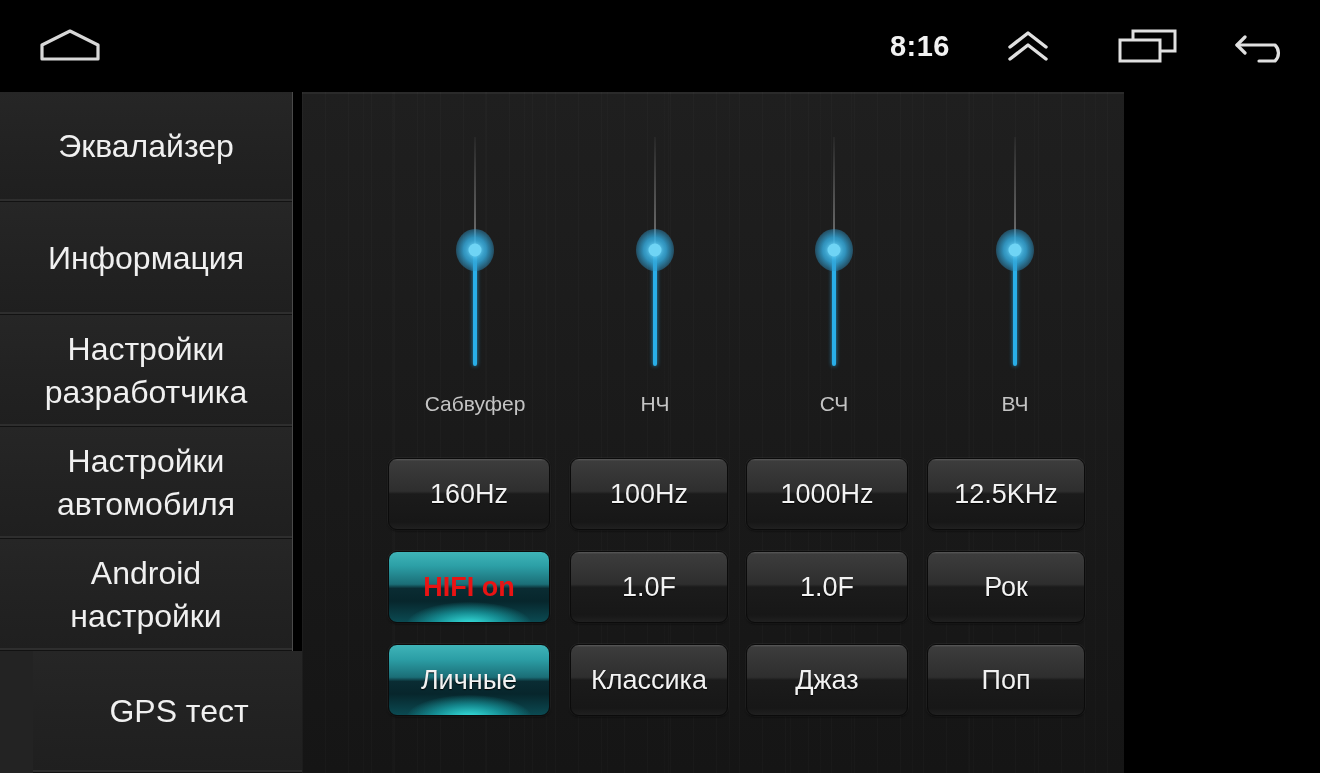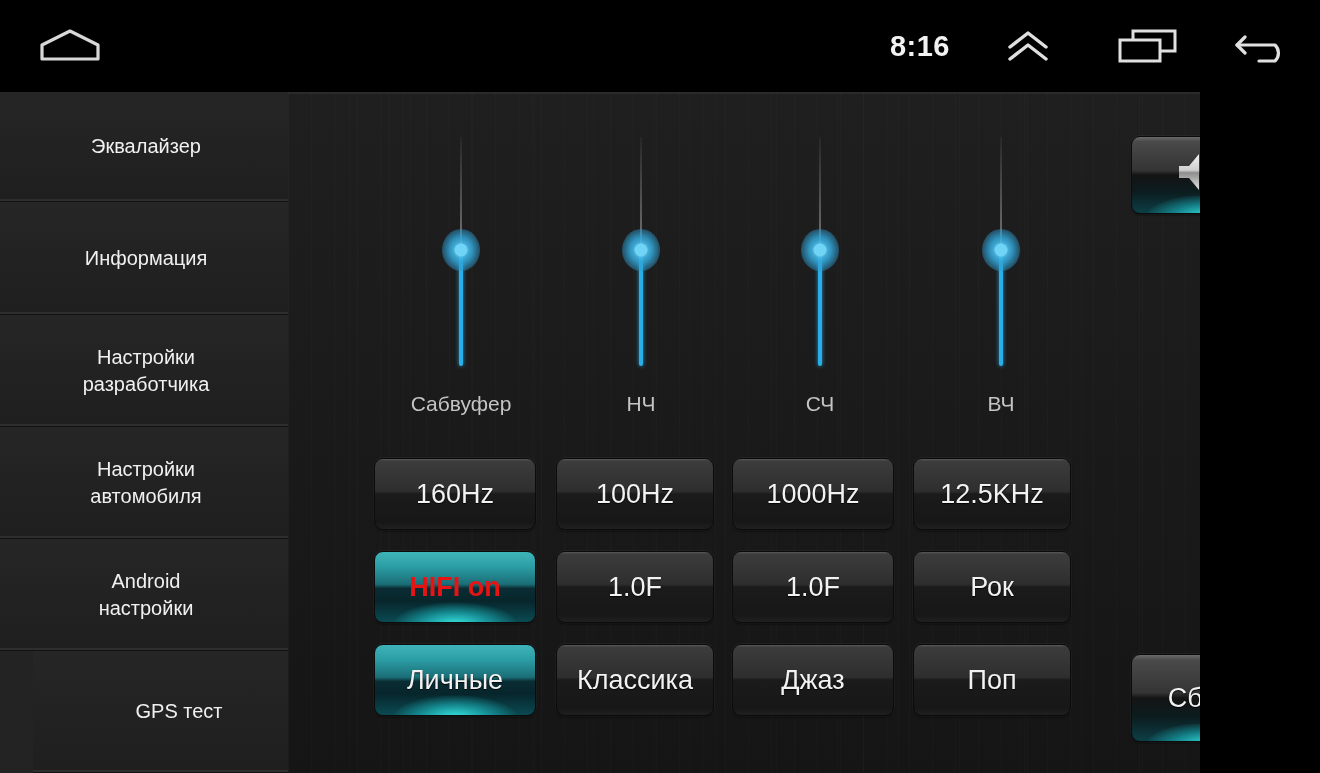--- a/index.html
+++ b/index.html
@@ -40,29 +40,29 @@
     border-right:1px solid #4a4a4a;
   }
   .side-item{
     position:relative; width:100%;
     display:flex; align-items:center; justify-content:center;
     text-align:center;
     background:linear-gradient(180deg,#262626 0%,#222222 52%,#1f1f1f 100%);
     border-bottom:1px solid #121212;
     box-shadow:inset 0 -2px 0 #2e2e2e;
     color:#f0f0f0;
-    font-size:20px;
+    font-size:32px;
     line-height:1.32;
     padding:0 8px;
   }
   .side-item .lbl{ display:block; }
 
   
   #main{
-    position:absolute; left:288px; top:92px; width:912px; height:681px;
+    position:absolute; left:302px; top:92px; width:822px; height:681px;
     background:
       linear-gradient(90deg, rgba(255,255,255,.015) 0 1px, transparent 1px 3px),
       linear-gradient(90deg, rgba(255,255,255,.01) 0 1px, transparent 1px 7px),
       linear-gradient(180deg,#1f1f1f 0%,#1b1b1b 40%,#151515 100%);
     background-size:23px 100%, 61px 100%, 100% 100%;
     overflow:hidden;
   }
   #main::before{
     content:""; position:absolute; inset:0;
     background:

